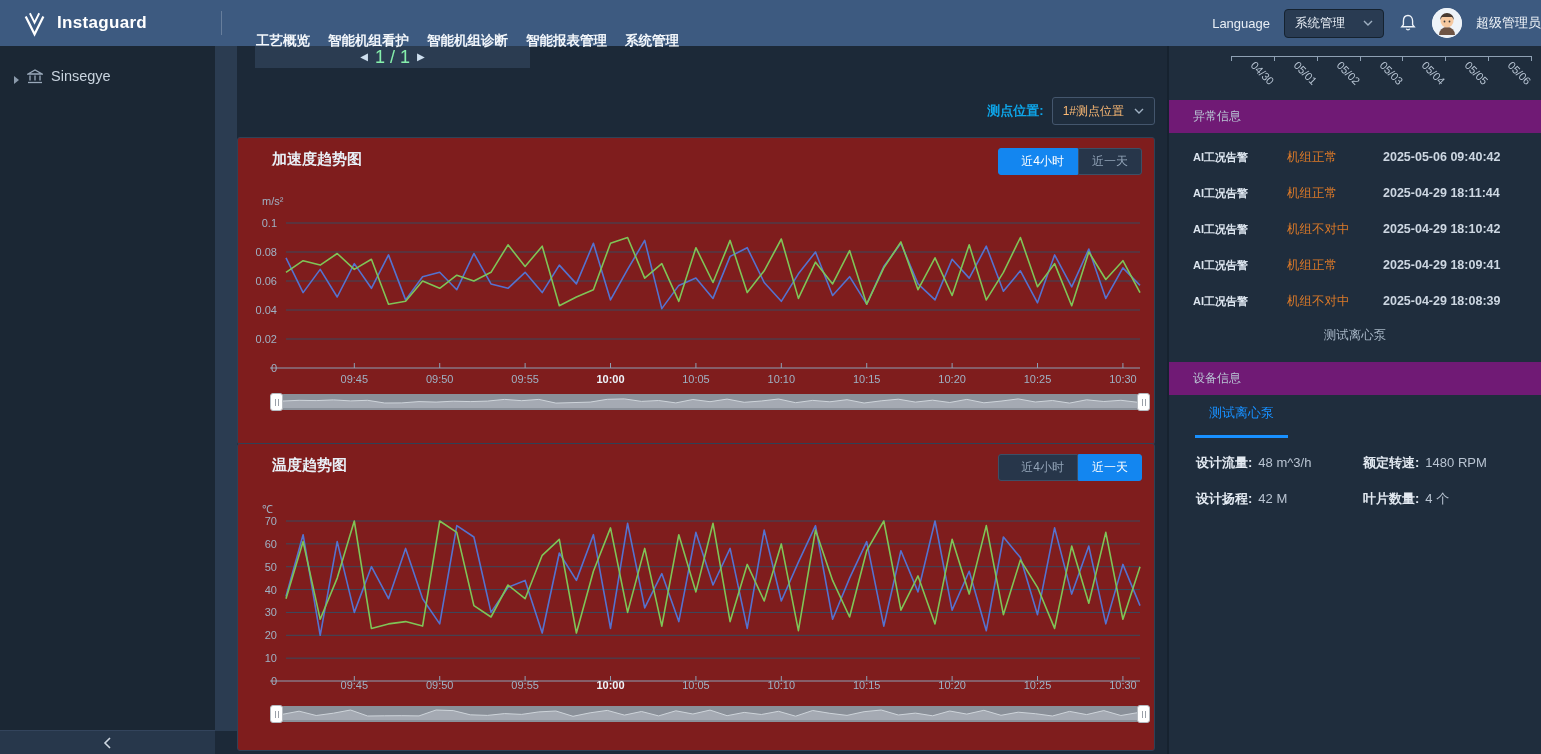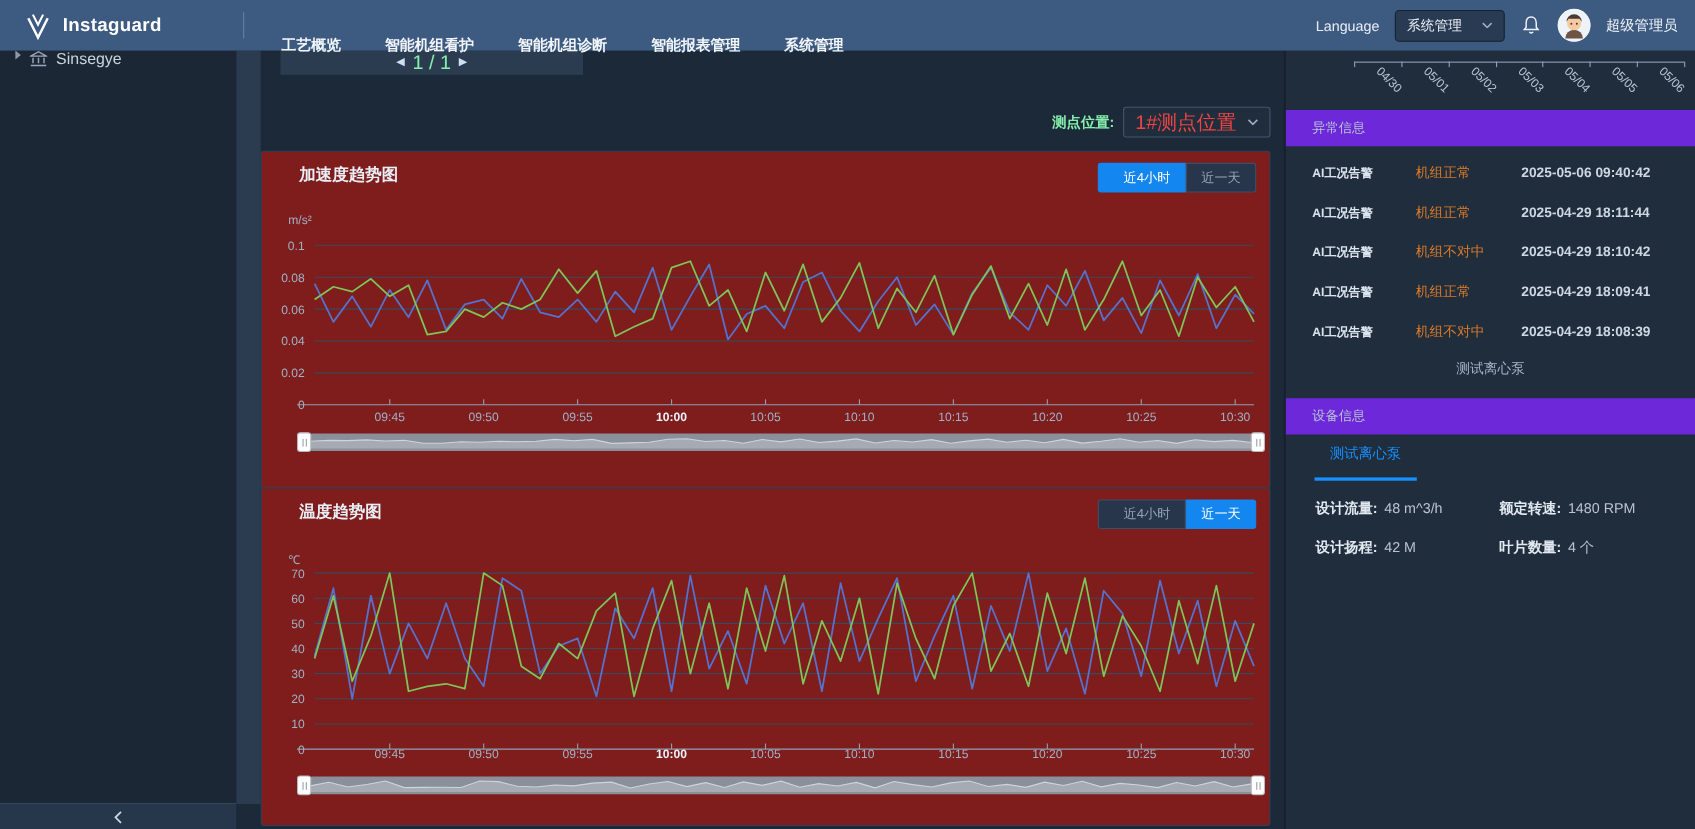--- a/index.html
+++ b/index.html
@@ -4,48 +4,48 @@
 <style>
   * { margin:0; padding:0; box-sizing:border-box; }
   html,body { width:1541px; height:754px; overflow:hidden; }
   body { font-family:"Liberation Sans", sans-serif; background:#1c2938; position:relative; color:#dfe8f1; }
 
   
   .navbar { position:absolute; left:0; top:0; width:1541px; height:46px; background:#3d5a80; display:flex; align-items:center; z-index:5; }
   .brand { display:flex; align-items:center; gap:10px; padding-left:22px; width:147px; }
   .brand-text { font-size:17px; font-weight:bold; color:#ffffff; letter-spacing:.3px; }
   .nav-divider { position:absolute; left:221px; top:11px; width:1px; height:24px; background:rgba(255,255,255,.22); }
-  .nav-menu { display:flex; gap:40px; margin-left:109px;margin-top:35px; }
+  .nav-menu { display:flex; gap:18px; margin-left:109px;margin-top:35px; }
   .nav-item { font-size:13.5px; font-weight:bold; color:#f2f6fa; cursor:pointer; white-space:nowrap; }
-  .nav-right { margin-left:auto; display:flex; align-items:center; gap:14px; padding-right:16px; }
+  .nav-right { margin-left:auto; display:flex; align-items:center; gap:14px; }
   .lang-label { font-size:13px; color:#e8eef5; }
   .lang-select { display:flex; align-items:center; gap:18px; background:#293b52; border:1px solid #15222f; border-radius:4px; padding:5px 10px; font-size:12.5px; color:#e8eef5; cursor:pointer; }
   .bell { display:flex; cursor:pointer; }
   .avatar { width:30px; height:30px; border-radius:50%; background:#f2f6fa; overflow:hidden; display:flex; align-items:flex-end; justify-content:center; cursor:pointer; }
   .user-name { font-size:13px; color:#f2f6fa; }
 
   
   .sidebar { position:absolute; left:0; top:46px; width:215px; height:708px; background:#1b2734; }
   .search-row { display:flex; align-items:center; height:40px; padding:0 14px; border-bottom:1px solid #2a394a; }
   .search-input { flex:1; background:transparent; border:none; outline:none; color:#c8d3de; font-size:12px; font-family:"Liberation Sans",sans-serif; }
   .search-input::placeholder { color:#6d7f92; }
-  .tree-row { display:flex; align-items:flex-start; gap:8px; height:38px; padding-left:14px; cursor:pointer; }
+  .tree-row { display:flex; align-items:flex-end; gap:8px; height:38px; padding-left:14px; cursor:pointer; }
   .tree-arrow { width:0; height:0; border-top:4px solid transparent; border-bottom:4px solid transparent; border-left:5px solid #8b9aab; }
   .tree-label { font-size:14.5px; color:#c8d3de; }
   .sidebar-footer { position:absolute; bottom:0; left:0; width:215px; height:24px; background:#27374b; border-top:1px solid #33445c; display:flex; align-items:center; justify-content:center; cursor:pointer; }
 
   
   .main { position:absolute; left:215px; top:46px; width:952px; height:708px; background:#1c2938; }
   .main-gutter { position:absolute; left:0; top:0; width:22px; height:685px; background:#2b3c51; }
   .page-band { position:absolute; left:40px; top:0; width:275px; height:22px; background:#2b3c51; display:flex; align-items:center; justify-content:center; gap:7px; }
   .pg-arrow { color:#cfe0f0; font-size:10px; cursor:pointer; line-height:1; }
   .pg-label { color:#86efac; font-size:18px; }
   .toolbar { position:absolute; top:51px; right:12px; display:flex; align-items:center; gap:8px; }
-  .point-label { font-size:13px; font-weight:bold; color:#86efac; }
-  .point-select { display:flex; align-items:center; gap:10px; background:#1f2d3d; border:1px solid #44566d; border-radius:3px; height:28px; padding:0 10px; font-size:18px; color:#ef4444; cursor:pointer; }
+  .point-label { font-size:13px; font-weight:bold; color:#0ea5e9; }
+  .point-select { display:flex; align-items:center; gap:10px; background:#1f2d3d; border:1px solid #44566d; border-radius:3px; height:28px; padding:0 10px; font-size:12px; color:#fdba74; cursor:pointer; }
 
   .panel { position:absolute; left:22px; width:918px; height:308px; background:#7f1d1d; border:1px solid #2f4156; border-radius:3px;text-align:center; }
   .panel-1 { top:91px; }
   .panel-2 { top:397px; }
   .panel-title { position:absolute; left:34px; top:12px; font-size:15px; font-weight:bold; color:#e8eff6; }
   .range-group { position:absolute; right:12px; top:10px; display:flex; }
   .range-btn { height:27px; padding:0 13px; font-size:12px; display:flex; align-items:center; cursor:pointer; border:1px solid #3d4f66; background:#27364a; color:#93a4b8; }
   .range-btn:first-child { border-radius:3px 0 0 3px;padding-left:22px; }
   .range-btn:last-child { border-radius:0 3px 3px 0; }
   .range-btn.active { background:#1386f0; border-color:#1386f0; color:#ffffff; }
@@ -58,21 +58,21 @@
   .dz-handle { position:absolute; top:-1px; width:13px; height:18px; background:#ffffff; border:1px solid #b5bac0; border-radius:3px; display:flex; align-items:center; justify-content:center; gap:2px; cursor:ew-resize; }
   .dz-handle span { display:block; width:1px; height:7px; background:#9aa0a8; }
   .dz-handle.left { left:-6px; } .dz-handle.right { right:-6px; }
 
   
   .rightbar { position:absolute; left:1167px; top:46px; width:374px; height:708px; background:#1f2d3d; border-left:2px solid #16222f; }
   .date-zone { position:relative; height:54px; }
   .date-line { position:absolute; left:62px; top:10px; width:300px; height:1px; background:#8fa1b4; }
   .date-tick { position:absolute; top:10px; width:1px; height:5px; background:#8fa1b4; }
   .date-label { position:absolute; top:13px; font-size:11px; color:#b6c3d2; transform:rotate(45deg); transform-origin:left top; white-space:nowrap; }
-  .section-header { height:33px; background:#6d28d9; display:flex; align-items:center; padding-left:24px; font-size:12px; color:#b9c6d4; }
+  .section-header { height:33px; background:#701a75; display:flex; align-items:center; padding-left:24px; font-size:12px; color:#b9c6d4; }
   .alarm-list { padding-top:6px; }
   .alarm-row { height:36px; display:grid; grid-template-columns:94px 96px auto; align-items:center; padding-left:24px; cursor:pointer; }
   .alarm-type { font-size:11px; font-weight:bold; color:#dbe4ee; }
   .alarm-status { font-size:12.5px; color:#dd7a28; }
   .alarm-time { font-size:12.5px; font-weight:bold; color:#cdd7e2; }
   .view-more { height:32px; display:flex; align-items:center; justify-content:center; font-size:12.5px; color:#a7b6c6; cursor:pointer; margin-bottom:11px; }
   .device-content { padding:8px 0 0 0; }
   .device-tab { display:inline-block; margin-left:26px; padding:0 14px 13px 14px; font-size:13px; color:#1890ff; border-bottom:3px solid #1890ff; cursor:pointer; }
   .device-fields { display:grid; grid-template-columns:167px auto; row-gap:18px; padding:16px 0 0 27px; }
   .field { display:flex; gap:6px; align-items:baseline; }

